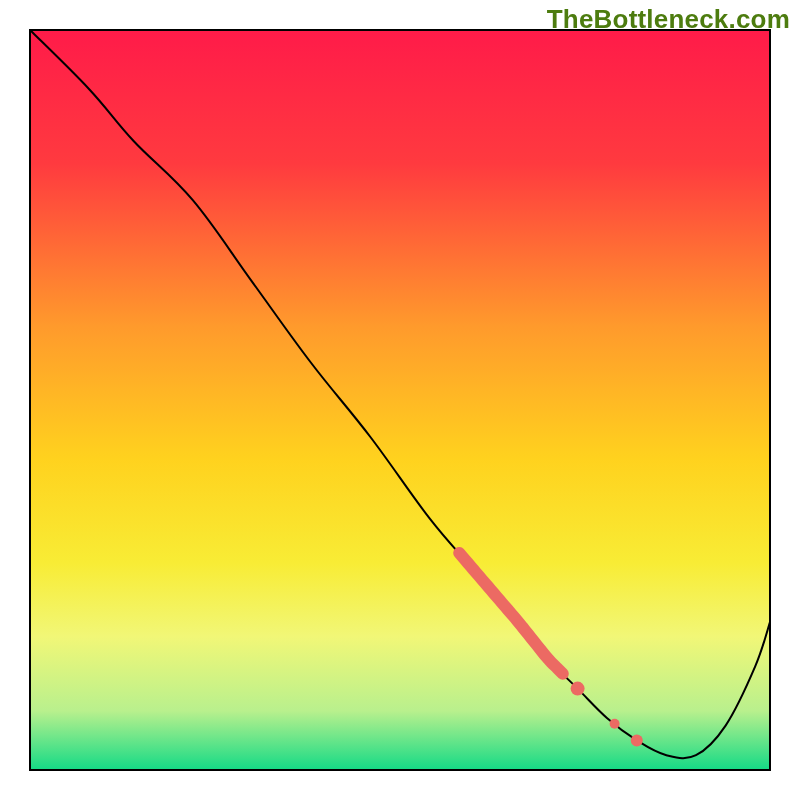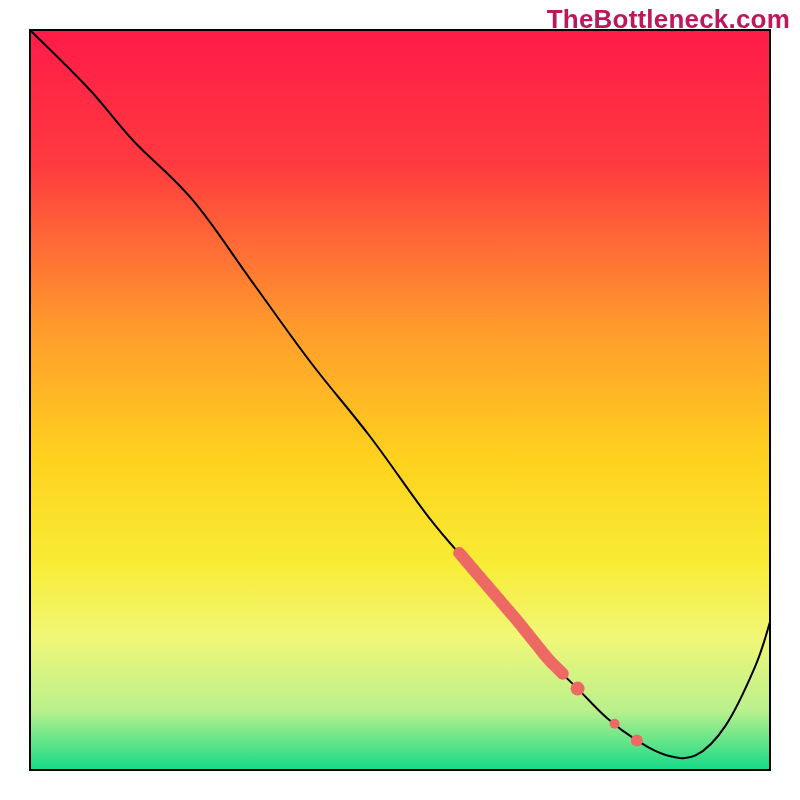--- a/index.html
+++ b/index.html
@@ -15,21 +15,21 @@
     position: relative;
     width: 800px;
     height: 800px;
   }
   .watermark {
     position: absolute;
     top: 4px;
     right: 10px;
     font-size: 26px;
     font-weight: 600;
-    color: #be185d;
+    color: #4d7c0f;
     letter-spacing: 0.2px;
     z-index: 50;
   }
   svg.bg {
     position: absolute;
     inset: 0;
     width: 800px;
     height: 800px;
     display: block;
   }

